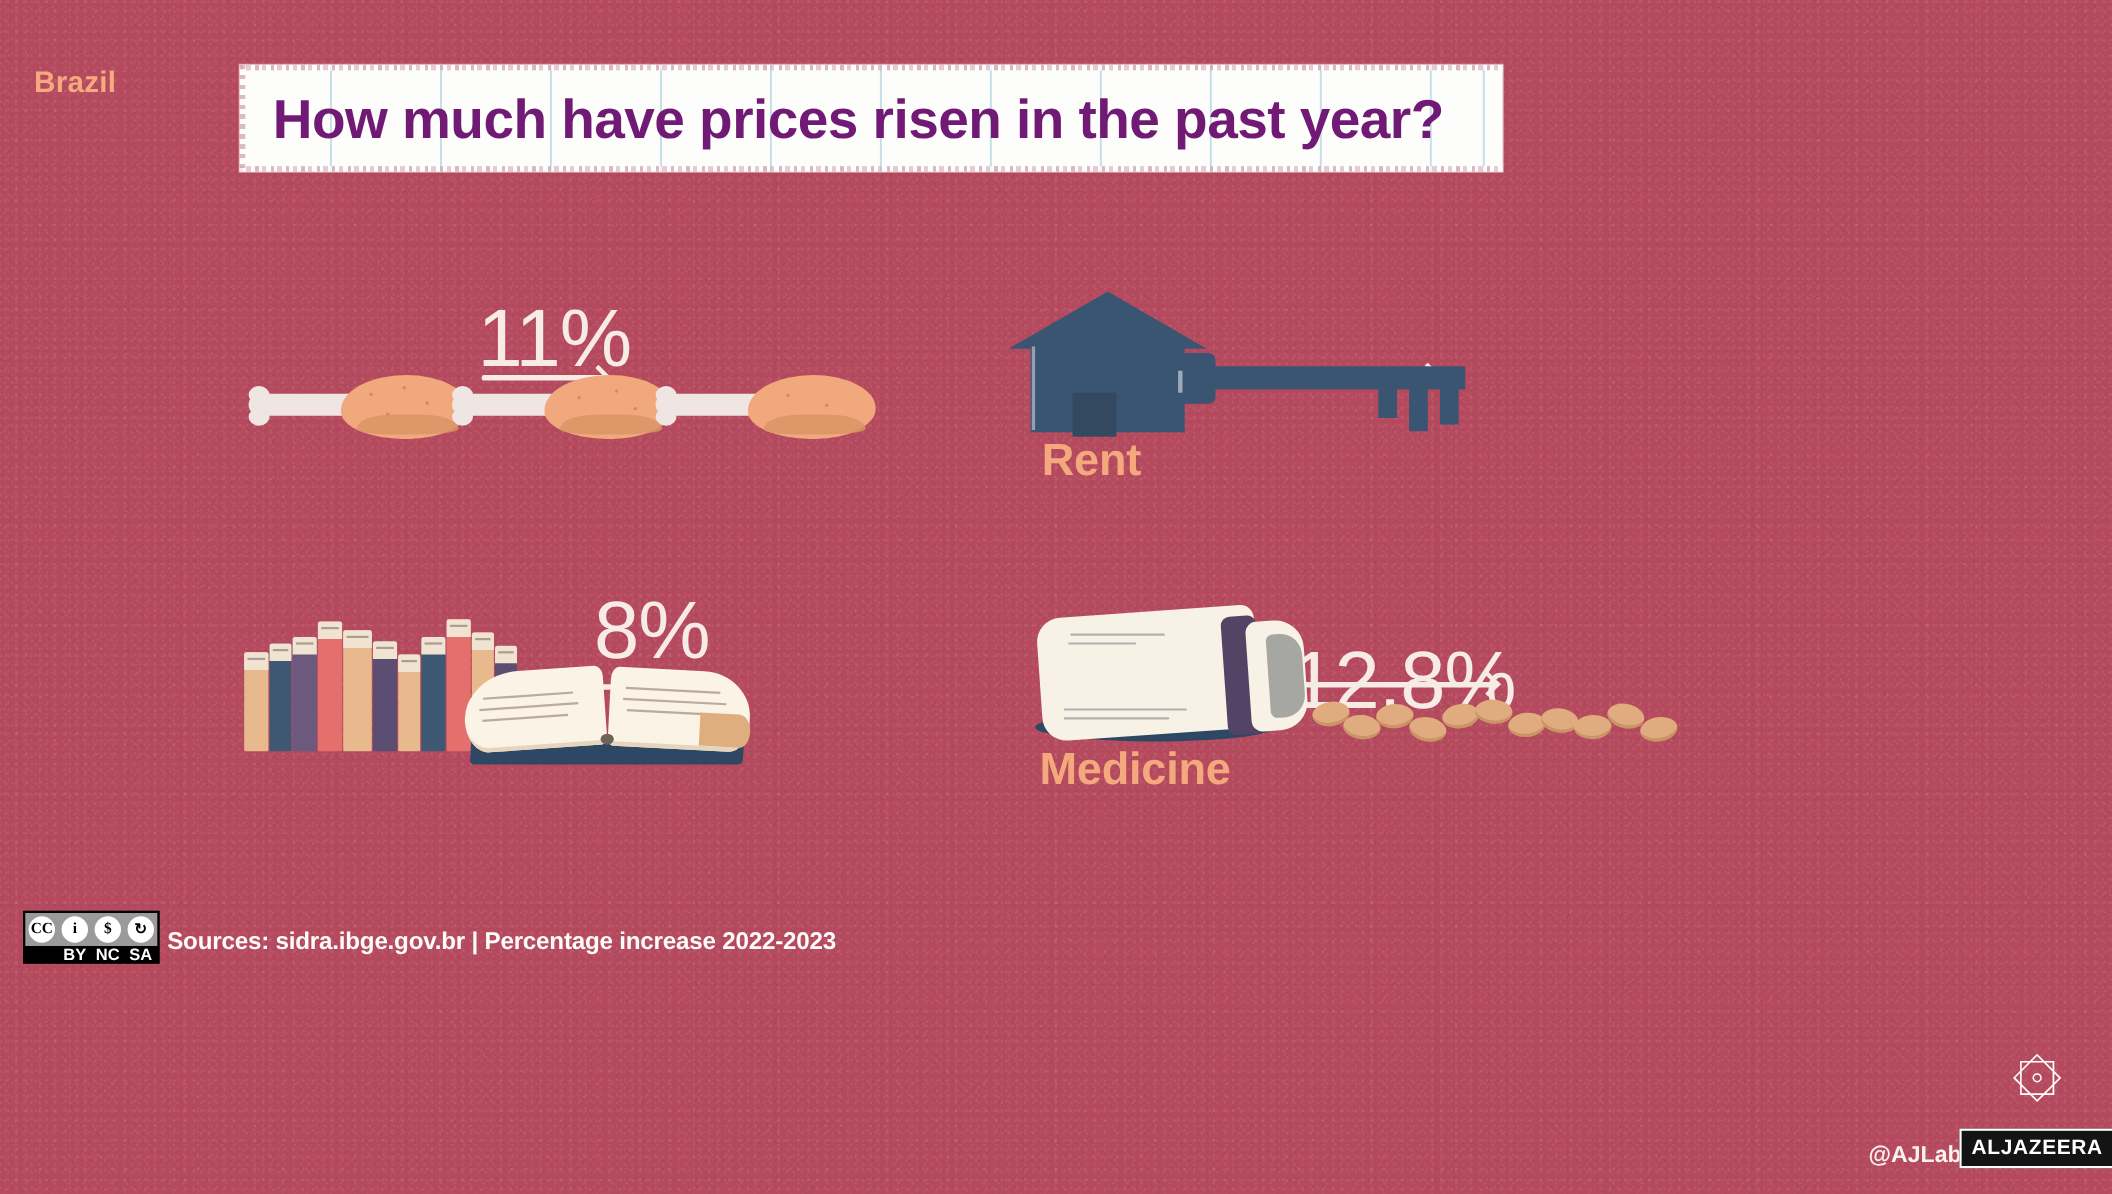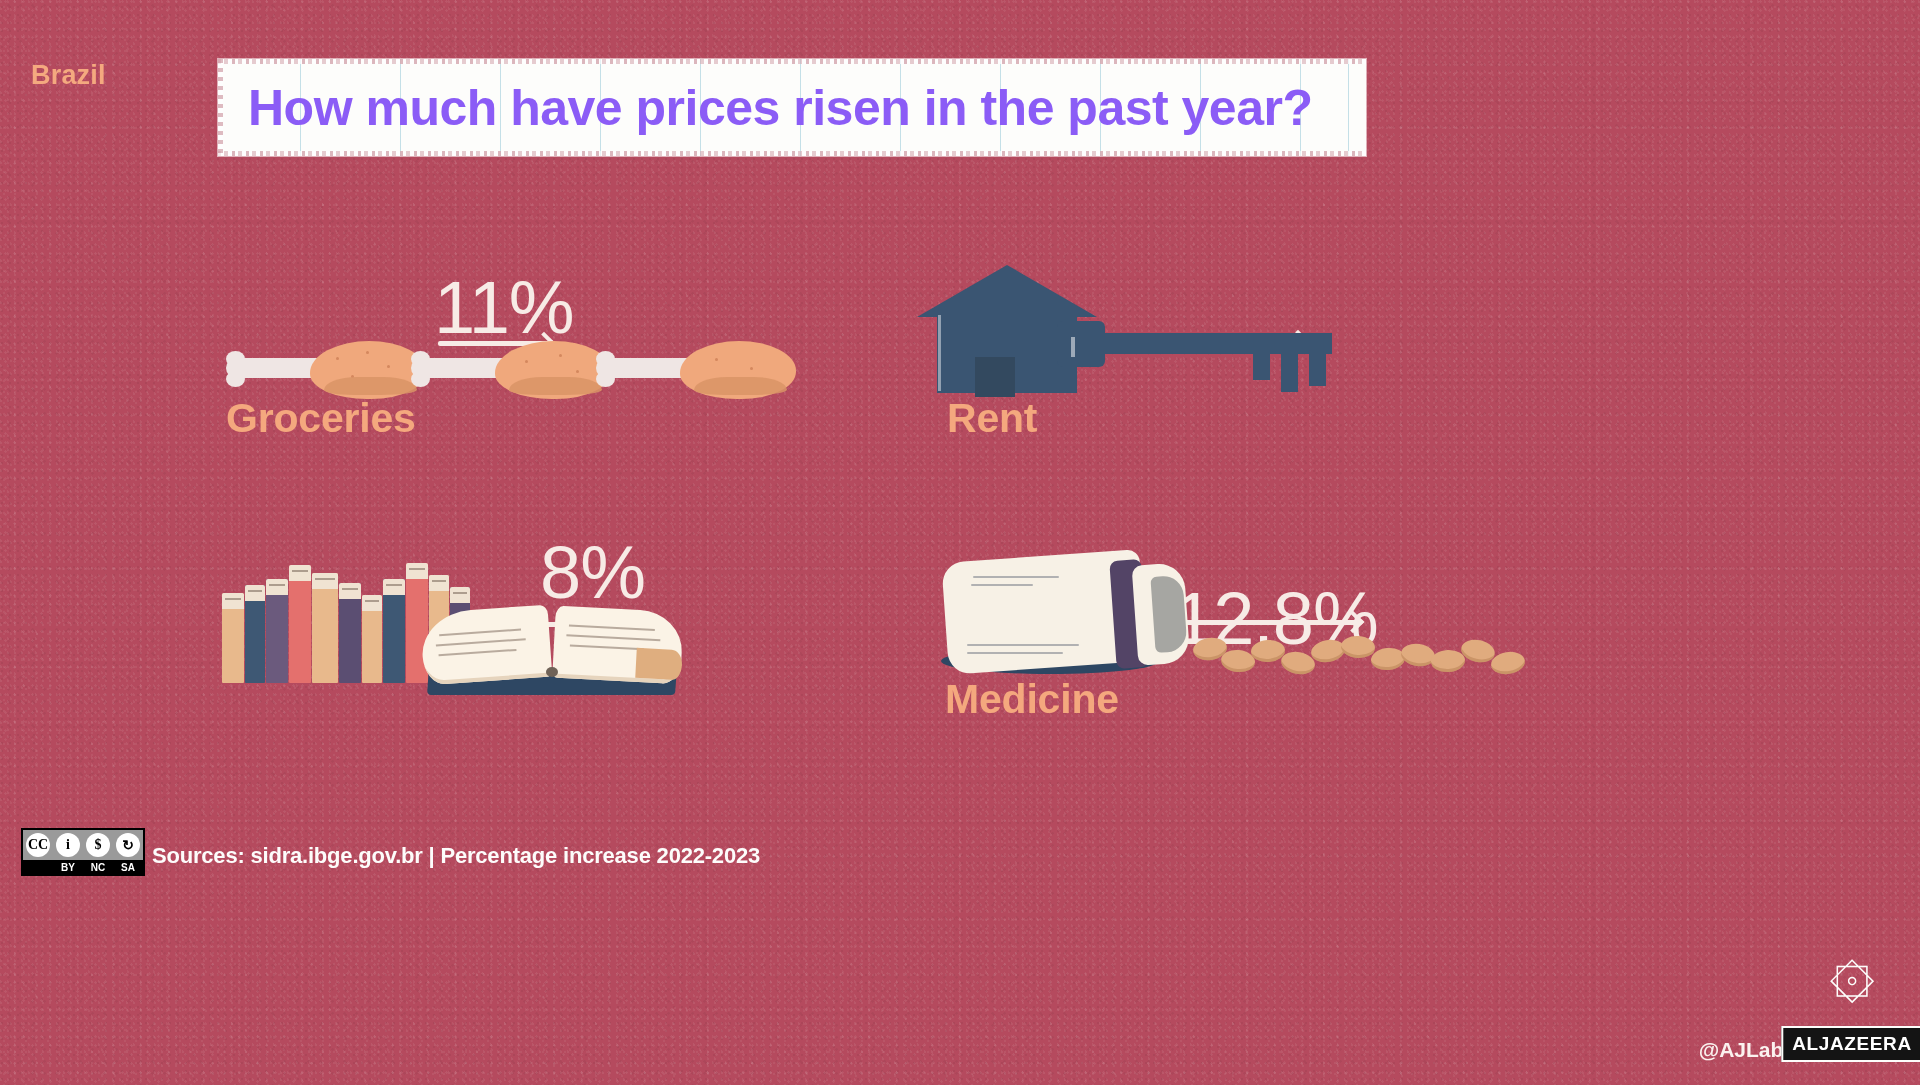--- a/index.html
+++ b/index.html
@@ -51,21 +51,21 @@
   }
   #title-card .rough-top { top:0; }
   #title-card .rough-bottom { bottom:0; }
   #title-card .rough-left {
     position:absolute; top:0; bottom:0; left:0; width:5px;
     background:repeating-linear-gradient(to bottom,
         rgba(214,170,178,.8) 0 4px, rgba(255,255,255,.7) 4px 9px);
   }
   #title-text {
     position:absolute; left:30px; top:50%; transform:translateY(-50%);
-    font-size:50px; font-weight:700; color:#8b5cf6;
+    font-size:50px; font-weight:700; color:#701a75;
     letter-spacing:-.5px; white-space:nowrap;
   }
 
   
   .panel { position:absolute; z-index:3; }
   #panel-groceries      { left:226px;  top:255px; width:620px; height:250px; }
   #panel-rent           { left:925px;  top:255px; width:620px; height:250px; }
   #panel-school         { left:222px;  top:540px; width:640px; height:250px; }
   #panel-medicine       { left:945px;  top:540px; width:640px; height:250px; }
 
@@ -257,21 +257,21 @@
   #cc-badge .circ {
     width:31px; height:30px; display:flex; align-items:center; justify-content:center;
   }
   #cc-badge .circ span {
     display:flex; align-items:center; justify-content:center;
     width:24px; height:24px; border-radius:50%;
     background:#fff; color:#000; font-size:14px; font-weight:bold;
     font-family:"Liberation Serif", serif;
   }
   #cc-badge .row2 {
-    display:flex; height:16px; color:#fff; font-size:10px; font-weight:bold;
+    display:flex; height:16px; color:#fff; font-size:15px; font-weight:bold;
     align-items:center;
   }
   #cc-badge .row2 em { width:31px; text-align:center; font-style:normal; }
   #cc-badge .row2 em:first-child { visibility:hidden; }
 
   #ajlabs {
     position:absolute; right:125px; top:1038px;
     font-size:21px; font-weight:bold; color:#fbf2ef; z-index:5;
   }
   #aj-logo { position:absolute; right:18px; top:930px; width:100px; height:140px; z-index:5; }
@@ -334,21 +334,20 @@
       <div class="knob-a"></div>
         <div class="knob-b"></div>
         <div class="bone"></div>
       <div class="meat">
         <span class="speck" style="left:30%; top:30%"></span>
         <span class="speck" style="left:60%; top:45%"></span>
       </div>
     </div>
   </div>
 
-  <div class="cat-label" style="left:0px; top:140px;">Groceries</div>
 </div>
 
 <div class="panel" id="panel-rent">
 
   <div class="arrow" style="left:204px; top:76px; width:175px;">
     <div class="shaft"></div>
       <div class="head"></div>
   </div>
 
   <div>

